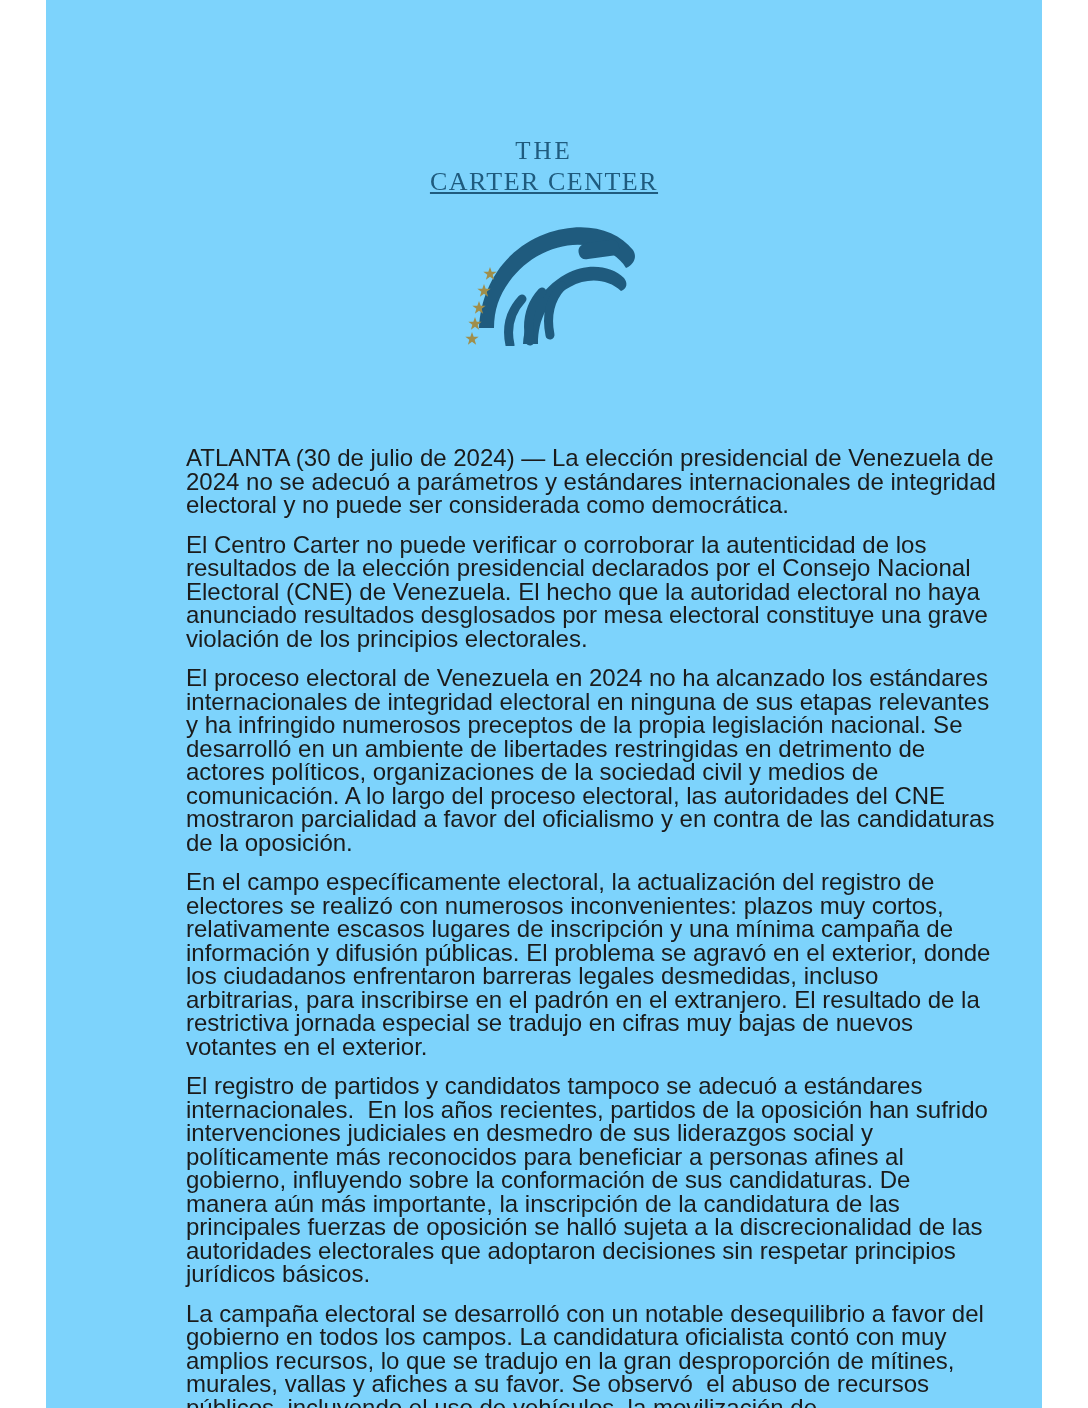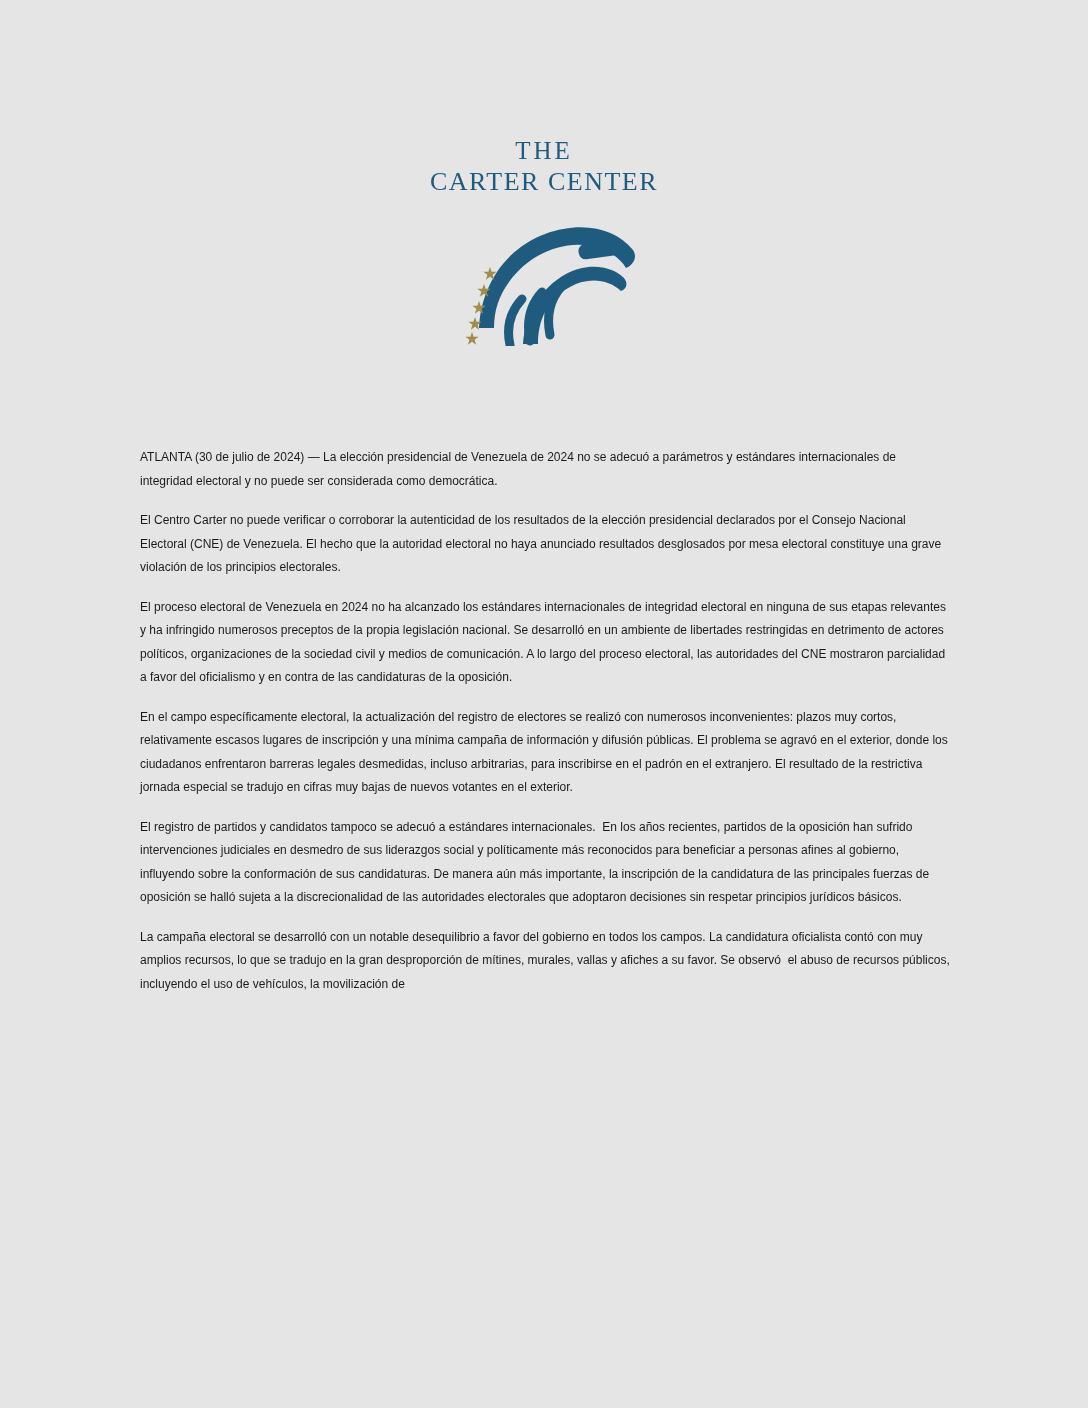--- a/index.html
+++ b/index.html
@@ -8,24 +8,24 @@
     --text-color: #1b1b1b;
   }
   * { box-sizing: border-box; }
   html, body {
     margin: 0;
     padding: 0;
     background: #ffffff;
   }
   .page {
     position: relative;
-    width: 1088px;
+    width: 996px;
     height: 1408px;
     margin: 0 auto;
-    background: #e5e5e5;
+    background: #7dd3fc;
     font-family: "Liberation Sans", sans-serif;
     color: var(--text-color);
     overflow: hidden;
   }
   .logo-block {
     position: absolute;
     top: 136px;
     left: 0;
     right: 0;
     text-align: center;
@@ -36,20 +36,21 @@
   }
   .wordmark-line1 {
     font-size: 25px;
     letter-spacing: 3px;
     line-height: 30px;
   }
   .wordmark-line2 {
     font-size: 26px;
     letter-spacing: 1.5px;
     line-height: 32px;
+    text-decoration: underline;
   }
   .eagle {
     display: block;
     margin: 20px auto 0 auto;
     position: relative;
     left: 9px;
   }
   .eagle-blue path { fill: var(--brand-blue); }
   .eagle-feathers path {
     fill: none;
@@ -72,21 +73,21 @@
     color: #000000;
   }
   .body-text {
     position: absolute;
     top: 446px;
     left: 140px;
     width: 812px;
   }
   .body-text p {
     margin: 0 0 16px 0;
-    font-size: 12px;
+    font-size: 24px;
     line-height: 23.5px;
     white-space: pre-wrap;
     text-align: left;
   }
 </style>
 </head>
 <body>
 
 <div class="page">
 

